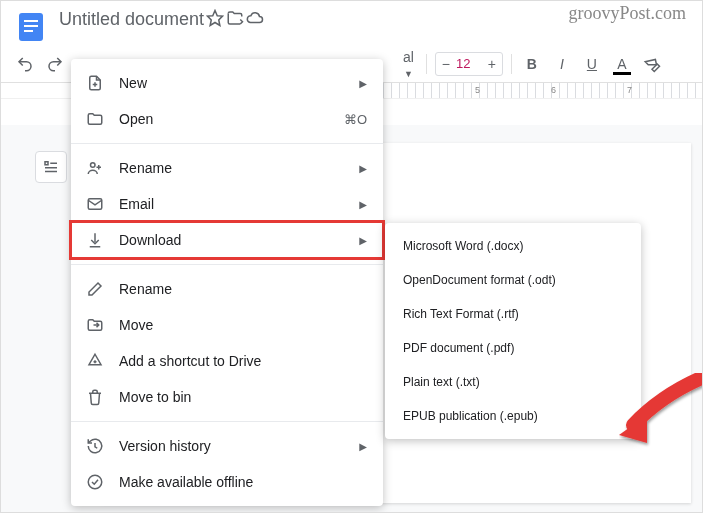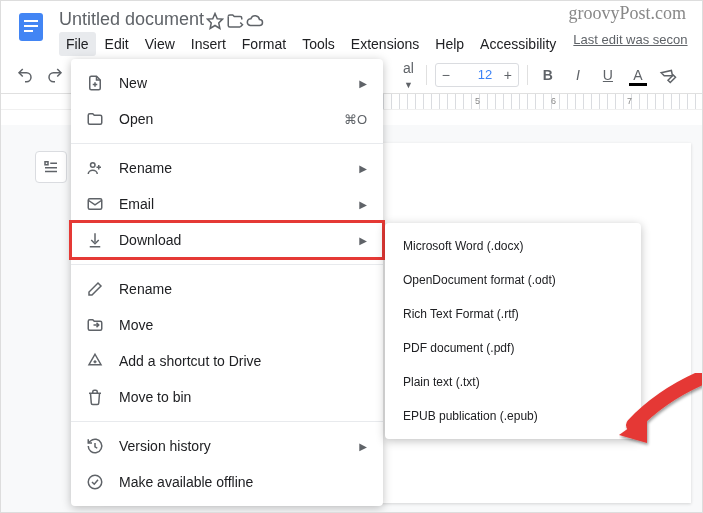--- a/index.html
+++ b/index.html
@@ -2,38 +2,38 @@
 <html><head>
 <meta charset="utf-8">
 <style>
 * { box-sizing: border-box; margin: 0; padding: 0; font-family: Arial, "Helvetica Neue", sans-serif; }
 body { width: 703px; height: 513px; overflow: hidden; background: #fff; position: relative; border: 1px solid #ddd; }
 
 .header { display: flex; align-items: flex-start; padding: 8px 12px 0 12px; }
 .logo { width: 36px; height: 36px; margin-right: 10px; }
 .logo svg { width: 36px; height: 36px; }
 .titlewrap { flex: 1; }
-.titlebar { display: flex; align-items: flex-end; gap: 2px; }
+.titlebar { display: flex; align-items: flex-start; gap: 2px; }
 .doc-title { font-size: 18px; color: #5f6368; }
 .titlebar .ico { width: 18px; height: 18px; color: #5f6368; display: flex; align-items: center; justify-content: center; }
 .menubar { display: flex; gap: 2px; margin-top: 2px; }
 .menubar .mitem { font-size: 14px; color: #202124; padding: 4px 7px; border-radius: 3px; cursor: pointer; }
 .menubar .mitem.active { background: #e8eaed; }
 .lastedit { font-size: 13px; color: #5f6368; text-decoration: underline; padding-left:8px; white-space: nowrap; }
 .brand { font-size: 18px; color: #888; font-family: Georgia, serif; position: absolute; right: 16px; top: 2px; }
 
 .toolbar { display: flex; align-items: center; gap: 6px; padding: 6px 12px; border-bottom: 1px solid #e0e0e0; height: 38px; }
 .tb-btn { width: 24px; height: 24px; display: flex; align-items: center; justify-content: center; color: #5f6368; cursor: pointer; font-size: 14px; border-radius: 3px; }
 .tb-sep { width: 1px; height: 20px; background: #e0e0e0; margin: 0 2px; }
 .tb-gap { flex: 0 0 320px; }
 .tb-dd { border: none; color: #5f6368; font-size: 14px; display: flex; align-items: center; gap: 4px; padding: 2px 4px; cursor: pointer; flex-direction: column; }
 .tb-chev { font-size: 9px; color: #5f6368; }
 .fontsz { display: flex; align-items: center; border: 1px solid #dadce0; border-radius: 3px; height: 24px; }
 .fontsz button { width: 20px; height: 22px; border: none; background: none; color: #5f6368; cursor: pointer; font-size: 14px; }
-.fontsz input { width: 26px; border: none; text-align: center; font-size: 13px; color: #3b82f6; margin-left: 16px; }
+.fontsz input { width: 26px; border: none; font-size: 13px; color: #be185d; }
 .tb-bold { font-weight: bold; }
 .tb-italic { font-style: italic; }
 .tb-underline { text-decoration: underline; }
 .tb-color { position: relative; }
 .tb-color::after { content:""; position:absolute; bottom:1px; left:3px; right:3px; height:3px; background:#000; }
 
 .ruler { height: 16px; background: #fff; position: relative; border-bottom: 1px solid #f0f0f0; }
 .ruler-inner { position: absolute; left: 110px; right: 0; top: 0; bottom: 0; background: repeating-linear-gradient(90deg, #dadce0 0 1px, transparent 1px 8px); }
 .ruler-num { position: absolute; font-size: 9px; color: #888; top: 2px; }
 
@@ -86,32 +86,20 @@
             <path d="M3 6v12a2 2 0 0 0 2 2h14"></path>
             <path d="M19 14l3 3-3 3"></path>
           </svg>
         </span>
       <span class="ico">
           <svg class="ic20" viewBox="0 0 24 24" fill="none" stroke="currentColor" stroke-width="2">
             <path d="M18 18a4 4 0 0 0 0-8 6 6 0 0 0-11.5-1A4.5 4.5 0 0 0 6 18z"></path>
           </svg>
         </span>
     </div>
-    <div class="menubar">
-      <span class="mitem active">File</span>
-      <span class="mitem">Edit</span>
-      <span class="mitem">View</span>
-      <span class="mitem">Insert</span>
-      <span class="mitem">Format</span>
-      <span class="mitem">Tools</span>
-      <span class="mitem">Extensions</span>
-      <span class="mitem">Help</span>
-      <span class="mitem">Accessibility</span>
-      <span class="lastedit">Last edit was secon</span>
-    </div>
   </div>
 </div>
 <div class="brand">groovyPost.com</div>
 
 <div class="toolbar">
   <div class="tb-btn">
       <svg class="ic20" viewBox="0 0 24 24" fill="none" stroke="currentColor" stroke-width="2">
         <path d="M9 14 4 9l5-5"></path>
         <path d="M4 9h10a6 6 0 0 1 0 12h-2"></path>
       </svg>

